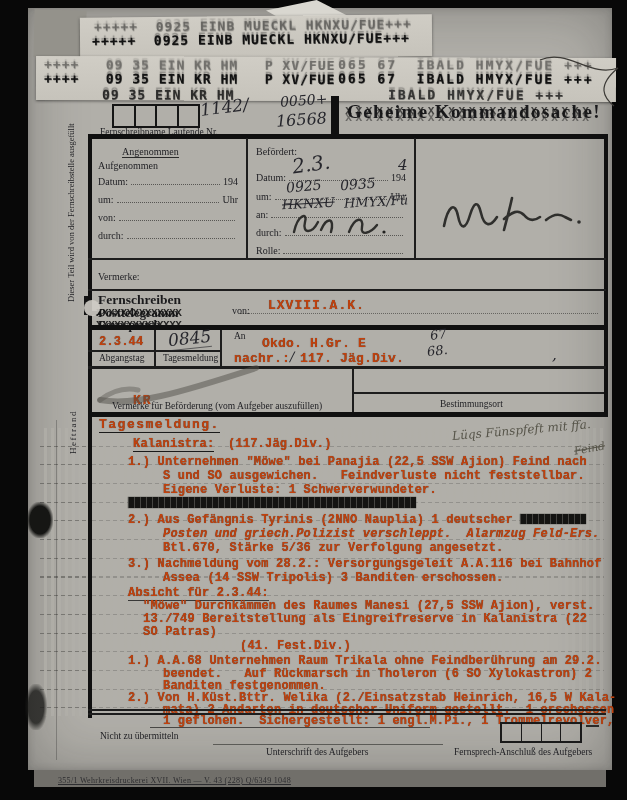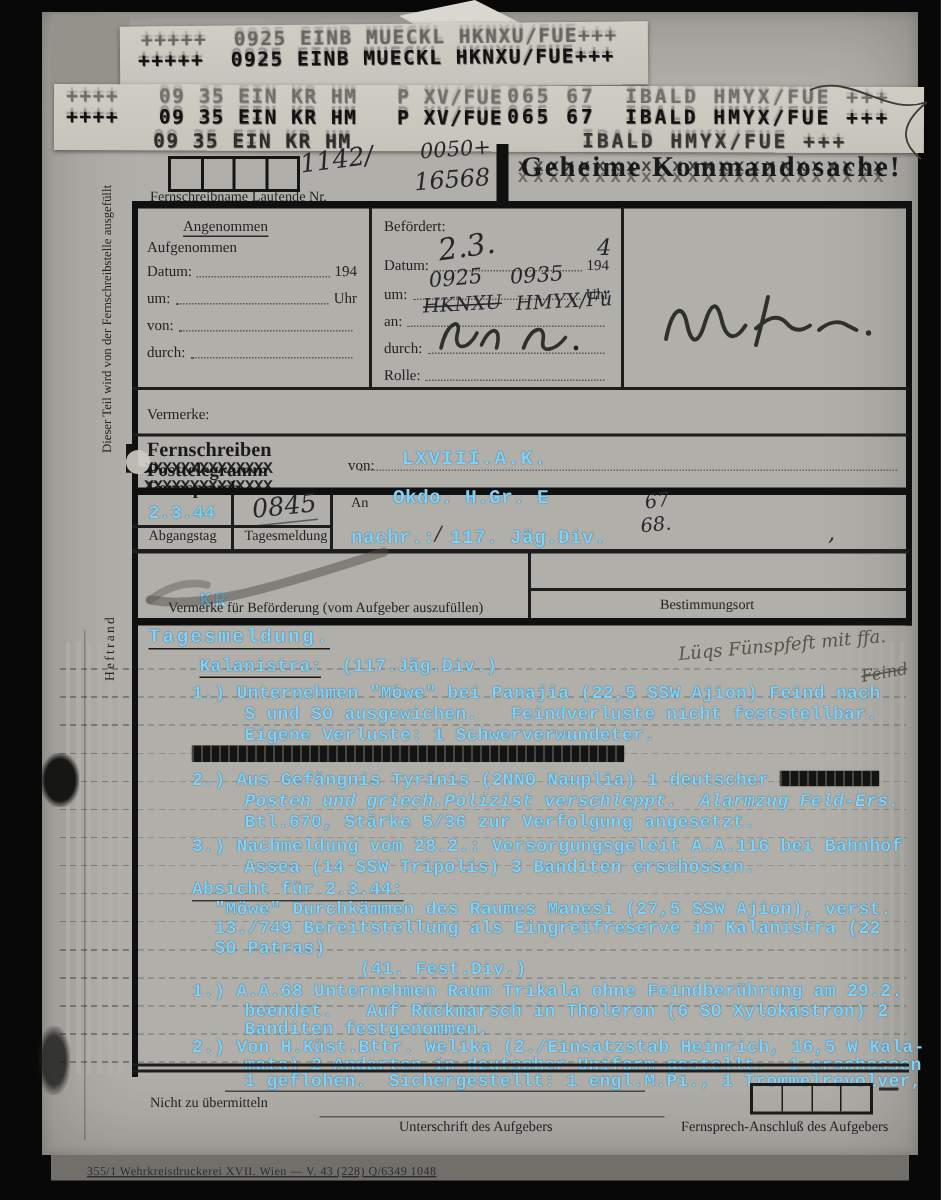--- a/index.html
+++ b/index.html
@@ -8,21 +8,21 @@
   .abs{position:absolute;}
   .paper{left:28px;top:8px;width:584px;height:762px;
          background:linear-gradient(180deg,#b7b5af 0%,#b2b0aa 40%,#aar 0,#adaba5 100%);
          background-color:#b1afa9;
          box-shadow:inset 0 0 60px rgba(20,20,20,.28), inset 0 0 8px rgba(20,20,20,.2);}
   .band{left:34px;top:770px;width:572px;height:17px;background:#716f6a;}
   .strip{background:linear-gradient(180deg,#d0cdc5,#c6c3bb);box-shadow:0 1px 3px rgba(0,0,0,.5);overflow:hidden;}
   .striptxt{position:absolute;font-family:"DejaVu Sans Mono",monospace;font-weight:700;font-size:13px;
             letter-spacing:1px;color:#121212;white-space:pre;
             text-shadow:.5px .5px 0 rgba(18,18,18,.55), 0 -2.5px 1px rgba(25,25,25,.35);}
-  .typed{font-family:"Liberation Mono",monospace;font-weight:700;font-size:12px;color:#7dd3fc;
+  .typed{font-family:"Liberation Mono",monospace;font-weight:700;font-size:12px;color:#c2410c;
          letter-spacing:.2px;white-space:pre;text-shadow:0 0 .7px rgba(25,25,25,.85);}
   .typed13{font-size:13px;}
   .lbl{font-family:"Liberation Serif",serif;font-size:9.5px;color:#222226;white-space:nowrap;}
   .lbl10{font-size:10px;}
   .boldserif{font-family:"Liberation Serif",serif;font-weight:700;color:#1b1b1d;white-space:nowrap;}
   .hand{font-family:"DejaVu Serif",serif;font-style:italic;color:#26262c;white-space:nowrap;}
   .pencil{font-family:"DejaVu Serif",serif;font-style:italic;color:#565449;white-space:nowrap;}
   .bar{background:#101010;}
   .thinline{background:#1d1d1d;}
   .formrow{display:flex;align-items:flex-end;}
@@ -172,21 +172,21 @@
   <div class="abs bar" style="left:88px;top:325px;width:520px;height:5px;"></div>
   <div class="abs thinline" style="left:154px;top:330px;width:2px;height:36px;"></div>
   <div class="abs thinline" style="left:220px;top:330px;width:2px;height:36px;"></div>
   <div class="abs thinline" style="left:88px;top:350px;width:134px;height:1.5px;"></div>
   <div class="abs thinline" style="left:88px;top:366px;width:518px;height:2.5px;"></div>
   <span class="abs typed" style="left:99px;top:335px;">2.3.44</span>
   <span class="abs lbl" style="left:99px;top:353px;">Abgangstag</span>
   <span class="abs hand" style="left:168px;top:328px;font-size:17px;transform:rotate(-6deg);border-bottom:1px solid rgba(35,35,40,.6);">0845</span>
   <span class="abs lbl" style="left:163px;top:353px;">Tagesmeldung</span>
   <span class="abs lbl" style="left:234px;top:331px;">An</span>
-  <span class="abs typed typed13" style="left:262px;top:324px;">Okdo. H.Gr. E</span>
+  <span class="abs typed typed13" style="left:262px;top:336px;">Okdo. H.Gr. E</span>
   <span class="abs typed typed13" style="left:234px;top:351px;">nachr.:</span>
   <span class="abs hand" style="left:290px;top:349px;font-size:13px;">∕</span>
   <span class="abs typed typed13" style="left:300px;top:351px;">117. Jäg.Div.</span>
   <span class="abs hand" style="left:430px;top:327px;font-size:13px;transform:rotate(-8deg);">67</span>
   <span class="abs hand" style="left:427px;top:343px;font-size:13px;transform:rotate(-6deg);">68.</span>
   <span class="abs hand" style="left:552px;top:346px;font-size:15px;">,</span>
 
   <span class="abs typed typed13" style="left:133px;top:357px;letter-spacing:2px;margin-top:36px;">KR</span>
   <svg class="abs" style="left:92px;top:360px;" width="172" height="50" viewBox="0 0 172 50">
     <path d="M8 40 C42 46 84 34 164 8" stroke="#52504a" stroke-width="6" fill="none" stroke-linecap="round" opacity=".5"></path>

